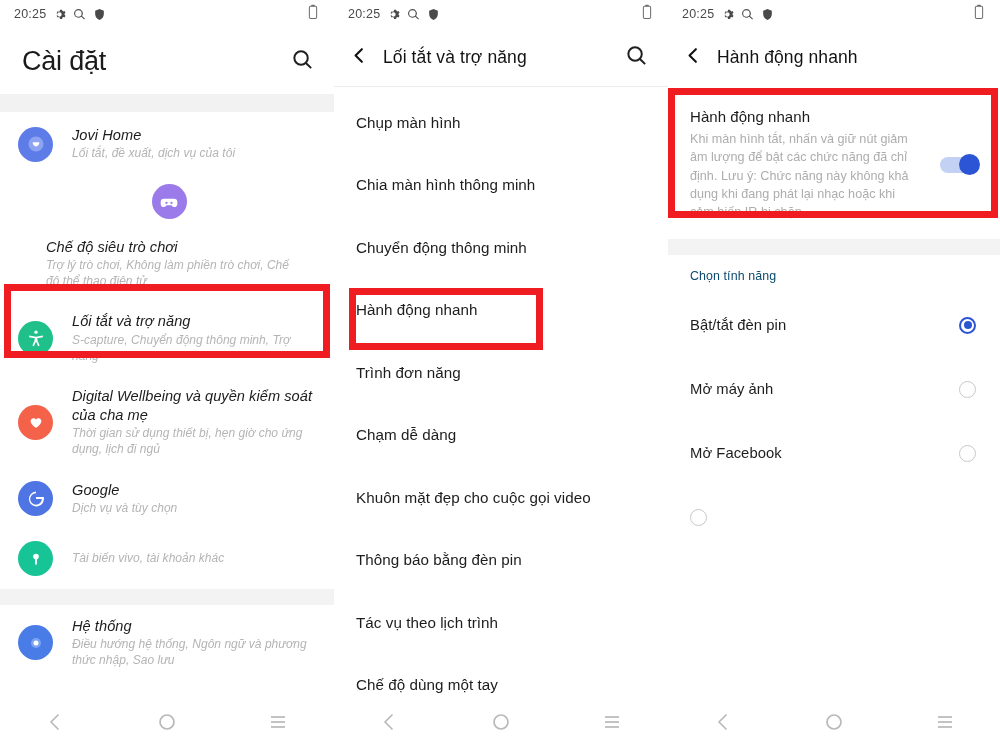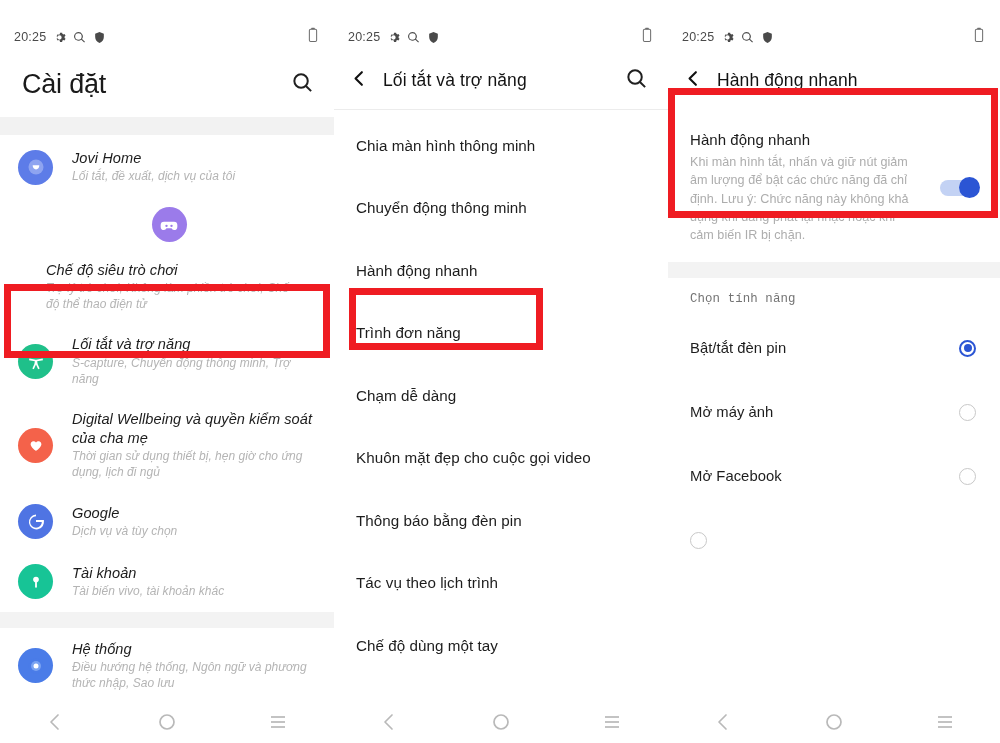--- a/index.html
+++ b/index.html
@@ -9,21 +9,21 @@
     background: #ffffff;
     overflow: hidden;
   }
   .screens { display: flex; width: 1000px; height: 743px; }
   .panel { position: relative; width: 334px; height: 743px; background: #ffffff; overflow: hidden; }
   .panel.p3 { width: 332px; }
 
   
   .statusbar {
     height: 28px; display: flex; align-items: center;
-    padding: 0 14px; gap: 7px; margin-top: 23px;
+    padding: 0 14px; gap: 7px;
   }
   .statusbar .clock { font-size: 12.5px; color: #4a4a4a; letter-spacing: .2px; }
   .sb-ico { width: 13px; height: 13px; display: inline-block; color: #4a4a4a; }
   .sb-ico svg { display: block; width: 13px; height: 13px; fill: #4a4a4a; }
   .sb-spacer { flex: 1; }
   .battery svg { width: 14px; height: 16px; fill: #6d6d6d; }
 
   
   .header-lg { height: 66px; padding: 0 20px 0 22px; display: flex; align-items: center; }
   .header-lg .title { font-size: 27px; color: #1a1a1a; letter-spacing: -.2px; }
@@ -54,21 +54,21 @@
   .mrow .lbl { font-size: 15.2px; color: #1d1d1d; letter-spacing: .05px; }
 
   
   .card-block { padding: 14px 20px 18px 22px; display: flex; align-items: center; gap: 14px; background:#fff; }
   .card-block .ct { flex: 1; min-width: 0; }
   .card-title { font-size: 15px; color: #1b1b1b; letter-spacing: .05px; margin-bottom: 5px; }
   .card-desc { font-size: 12.6px; color: #adadad; line-height: 1.45; letter-spacing: .02px; }
   .toggle { width: 38px; height: 16px; border-radius: 9px; background: #c3d2f4; position: relative; flex: none; margin-right: 2px; }
   .toggle .knob { position: absolute; width: 21px; height: 21px; border-radius: 50%; background: #2b55d4; top: -2.5px; right: -2px; }
 
-  .section-label { padding: 14px 22px 10px 22px; font-size: 12.4px; color: #737373; letter-spacing: .1px; font-family: Liberation Mono, monospace; }
+  .section-label { padding: 14px 22px 10px 22px; font-size: 12.4px; color: #0c4a6e; letter-spacing: .1px; }
   .orow { height: 64px; display: flex; align-items: center; padding: 0 24px 0 22px; }
   .orow .lbl { flex: 1; font-size: 14.8px; color: #1d1d1d; letter-spacing: .05px; }
   .radio { width: 17px; height: 17px; border-radius: 50%; border: 1.6px solid #c8c8c8; flex: none; position: relative; }
   .radio.on { border-color: #2b55d4; border-width: 2px; }
   .radio.on::after { content: ""; position: absolute; width: 8px; height: 8px; border-radius: 50%; background: #2b55d4; left: 50%; top: 50%; transform: translate(-50%,-50%); }
 
   
   .navbar { position: absolute; left: 0; bottom: 0; width: 100%; height: 43px; display: flex; align-items: center; background: #fff; }
   .navbtn { flex: 1; display: flex; align-items: center; justify-content: center; }
   .navbtn svg { stroke: #b9b9b9; fill: none; stroke-width: 1.7; }
@@ -186,21 +186,20 @@
       </div>
 
       <div class="srow">
         <span class="sicon" style="background:#17c496;">
           <svg viewBox="0 0 24 24">
               <circle cx="12" cy="9" r="3.4" fill="#fff"></circle>
               <rect x="10.9" y="11" width="2.2" height="8" rx="1" fill="#fff"></rect>
             </svg>
         </span>
         <span class="stext">
-          <span class="stitle" style="display:block">Tài khoản</span>
           <span class="ssub" style="display:block">Tài biến vivo, tài khoản khác</span>
         </span>
       </div>
 
       <div class="gap"></div>
 
       <div class="srow" style="min-height:76px;">
         <span class="sicon" style="background:#4a7ce8;">
           <svg viewBox="0 0 24 24">
               <circle cx="12" cy="12" r="9" fill="#4a7ce8"></circle>
@@ -271,20 +270,23 @@
       <span class="title">Lối tắt và trợ năng</span>
       <span class="sp"></span>
       <span class="search-ico"><svg viewBox="0 0 24 24">
             <circle cx="10.5" cy="10.5" r="7"></circle>
             <line x1="15.6" y1="15.6" x2="21" y2="21"></line>
           </svg></span>
     </div>
     <div class="hr-divider"></div>
 
     <div class="mlist">
+      <div class="mrow">
+          <span class="lbl">Chụp màn hình</span>
+        </div>
       <div class="mrow">
           <span class="lbl">Chia màn hình thông minh</span>
         </div>
       <div class="mrow">
           <span class="lbl">Chuyển động thông minh</span>
         </div>
       <div class="mrow">
           <span class="lbl">Hành động nhanh</span>
         </div>
       <div class="mrow">

